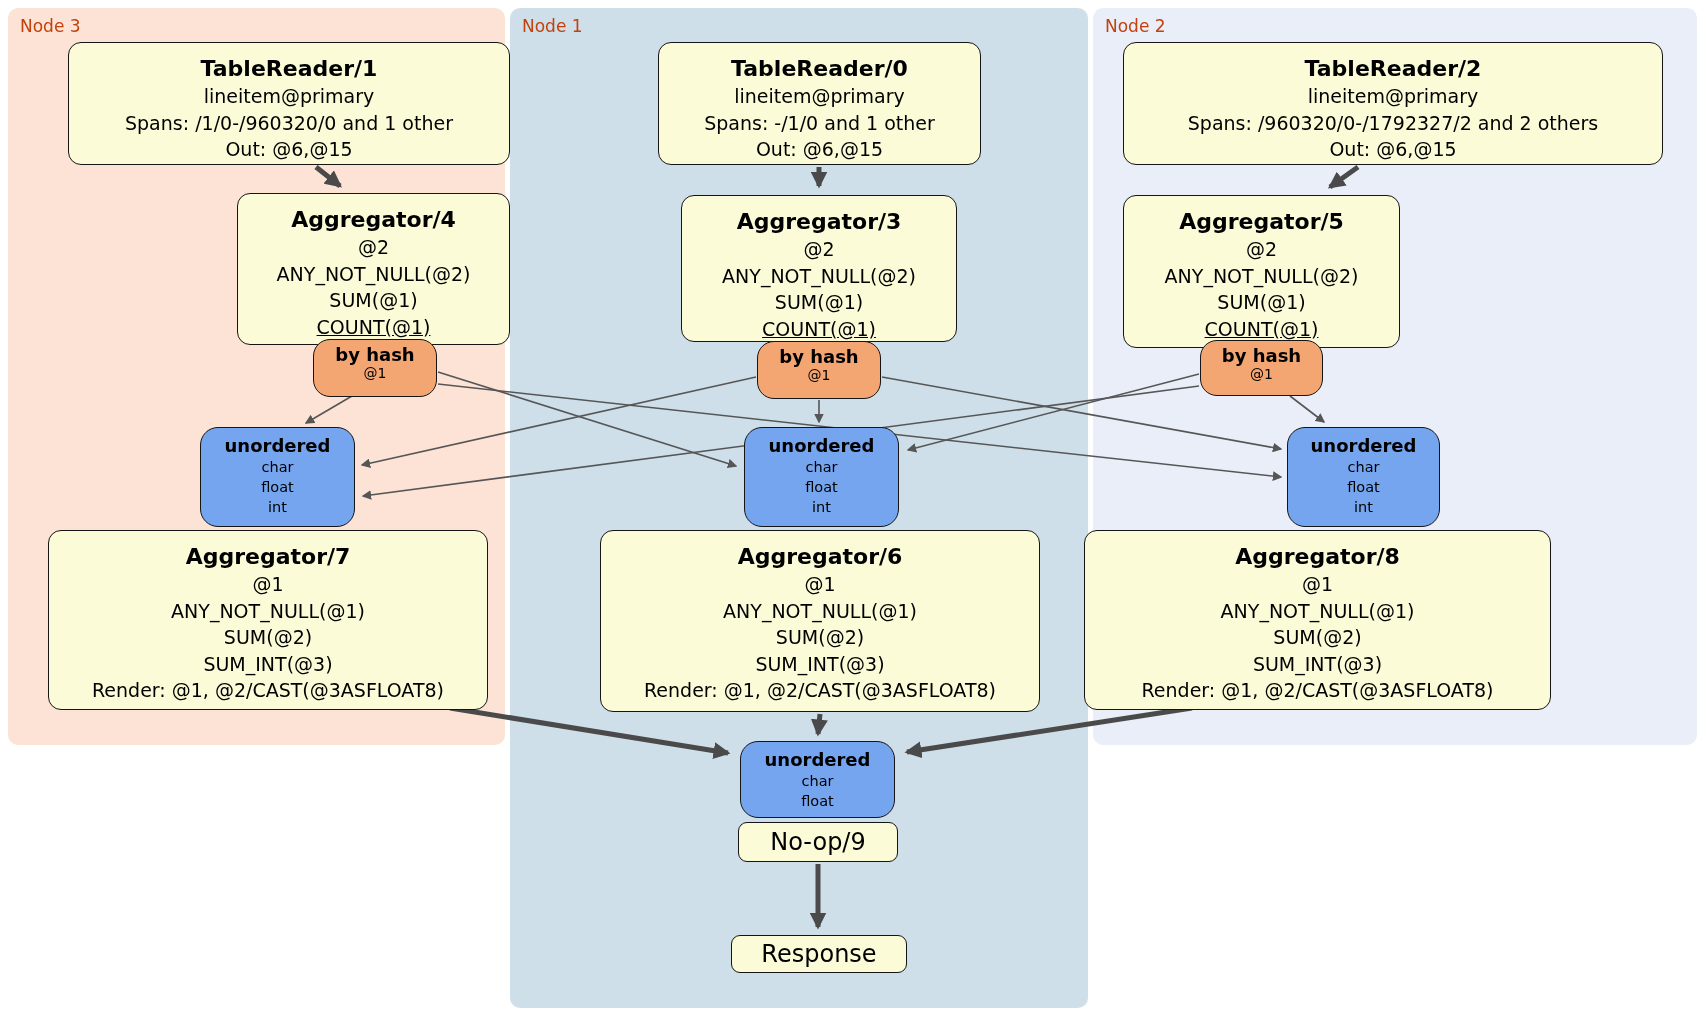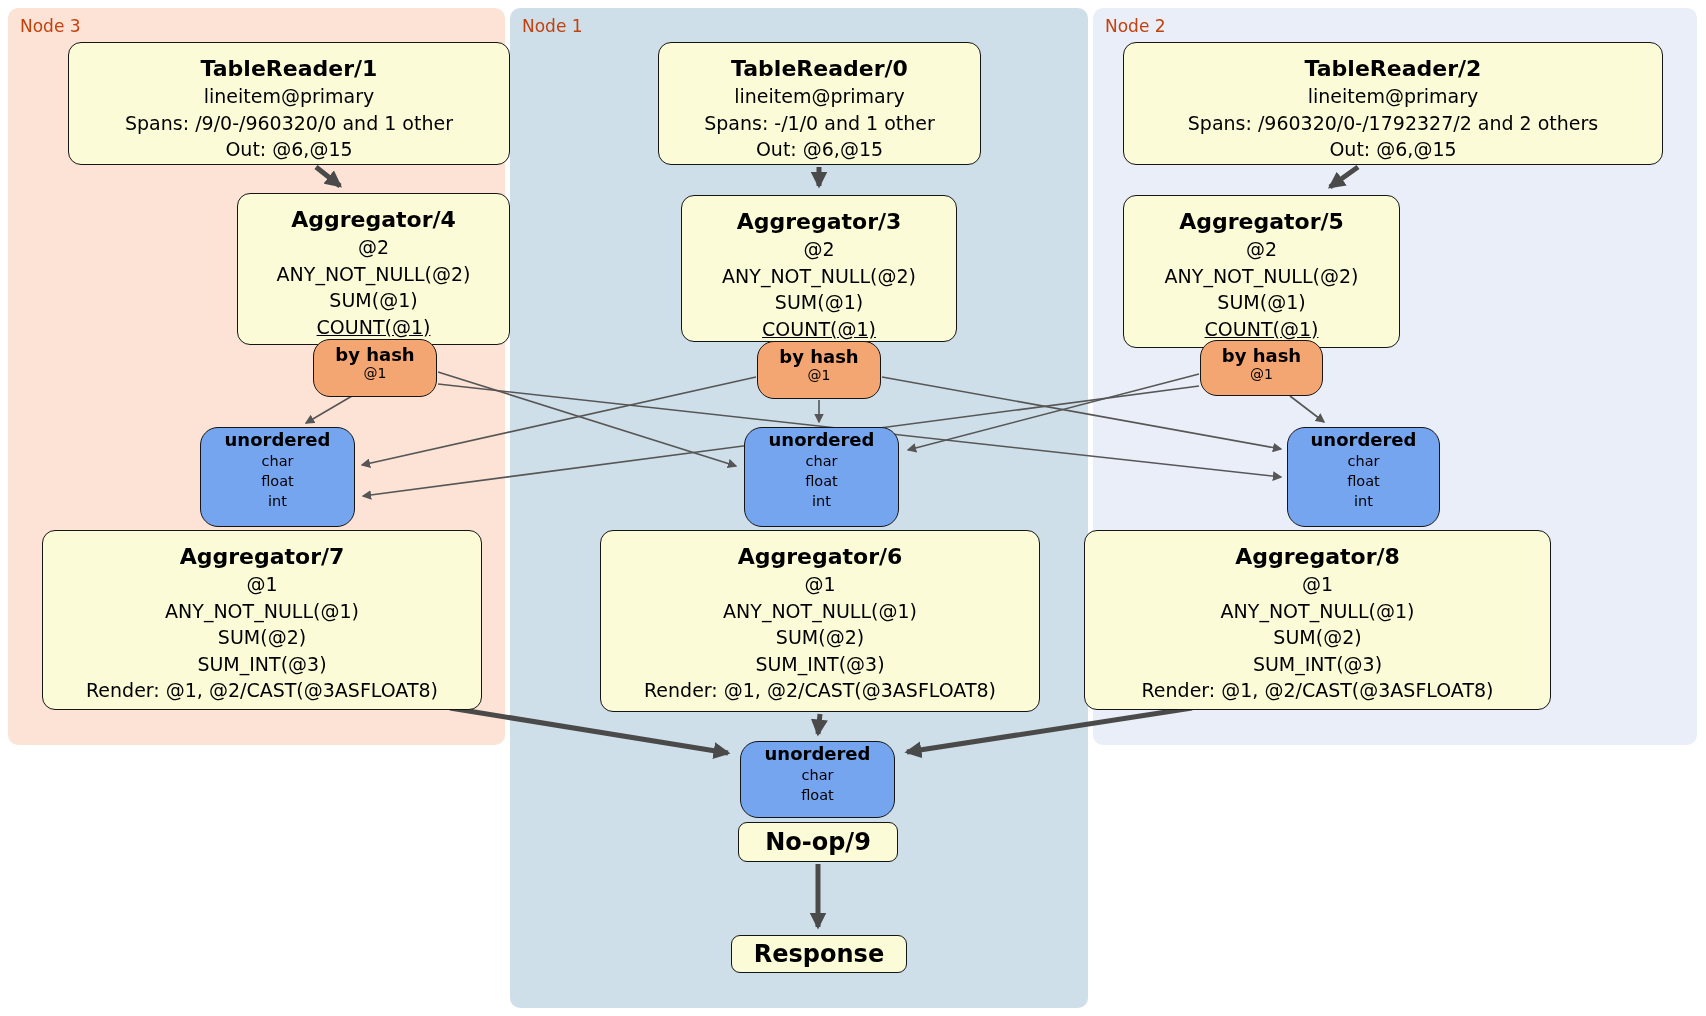--- a/index.html
+++ b/index.html
@@ -25,29 +25,30 @@
   .router{
     position:absolute;z-index:4;box-sizing:border-box;text-align:center;
     background:var(--router-fill,#f4a672);border:1.6px solid #151515;border-radius:17px;
     padding-top:4px;
   }
   .router .r-title{font-weight:bold;font-size:18px;line-height:21px;}
   .router .r-sub{font-size:14px;line-height:17px;}
   .sync{
     position:absolute;z-index:4;box-sizing:border-box;text-align:center;
     background:var(--sync-fill,#76a5f0);border:1.6px solid #151515;border-radius:18px;
+    padding-top:6px;
   }
   .sync .s-title{font-weight:bold;font-size:18px;line-height:23px;}
   .sync .s-line{font-size:14.5px;line-height:20px;}
   .smallbox{
     position:absolute;z-index:4;box-sizing:border-box;text-align:center;
     background:var(--box-fill,#fbfbd8);border:1.8px solid #151515;border-radius:9px;
     display:flex;align-items:center;justify-content:center;
   }
-  .smallbox .box-title{font-weight:bold;font-size:24px;}
+  .smallbox .box-title{font-weight:normal;font-size:24px;}
 </style>
 </head>
 <body>
 
 <div class="canvas">
 
   <div class="panel n3" style="left:8px;top:8px;width:497px;height:737px;">
     <span class="panel-label">Node 3</span>
   </div>
   <div class="panel n1" style="left:510px;top:8px;width:578px;height:1000px;">
@@ -86,21 +87,21 @@
       <line x1="882" y1="377" x2="1281" y2="449" marker-end="url(#arrow-thin)"></line>
       <line x1="1290" y1="396" x2="1324" y2="422" marker-end="url(#arrow-thin)"></line>
       <line x1="1199" y1="374" x2="908" y2="450" marker-end="url(#arrow-thin)"></line>
       <line x1="1199" y1="386" x2="363" y2="496" marker-end="url(#arrow-thin)"></line>
     </g>
   </svg>
 
   <div class="pbox" style="left:68px;top:42px;width:442px;height:123px;">
     <div class="box-title">TableReader/1</div>
     <div class="box-line">lineitem@primary</div>
-    <div class="box-line">Spans: /9/0-/960320/0 and 1 other</div>
+    <div class="box-line">Spans: /1/0-/960320/0 and 1 other</div>
     <div class="box-line">Out: @6,@15</div>
   </div>
   <div class="pbox" style="left:658px;top:42px;width:323px;height:123px;">
     <div class="box-title">TableReader/0</div>
     <div class="box-line">lineitem@primary</div>
     <div class="box-line">Spans: -/1/0 and 1 other</div>
     <div class="box-line">Out: @6,@15</div>
   </div>
   <div class="pbox" style="left:1123px;top:42px;width:540px;height:123px;">
     <div class="box-title">TableReader/2</div>
@@ -156,21 +157,21 @@
     <div class="s-line">float</div>
     <div class="s-line">int</div>
   </div>
   <div class="sync" style="left:1287px;top:427px;width:153px;height:100px;">
     <div class="s-title">unordered</div>
     <div class="s-line">char</div>
     <div class="s-line">float</div>
     <div class="s-line">int</div>
   </div>
 
-  <div class="pbox" style="left:42px;top:530px;width:440px;height:180px;">
+  <div class="pbox" style="left:48px;top:530px;width:440px;height:180px;">
     <div class="box-title">Aggregator/7</div>
     <div class="box-line">@1</div>
     <div class="box-line">ANY_NOT_NULL(@1)</div>
     <div class="box-line">SUM(@2)</div>
     <div class="box-line">SUM_INT(@3)</div>
     <div class="box-line">Render: @1, @2/CAST(@3ASFLOAT8)</div>
   </div>
   <div class="pbox" style="left:600px;top:530px;width:440px;height:182px;">
     <div class="box-title">Aggregator/6</div>
     <div class="box-line">@1</div>

